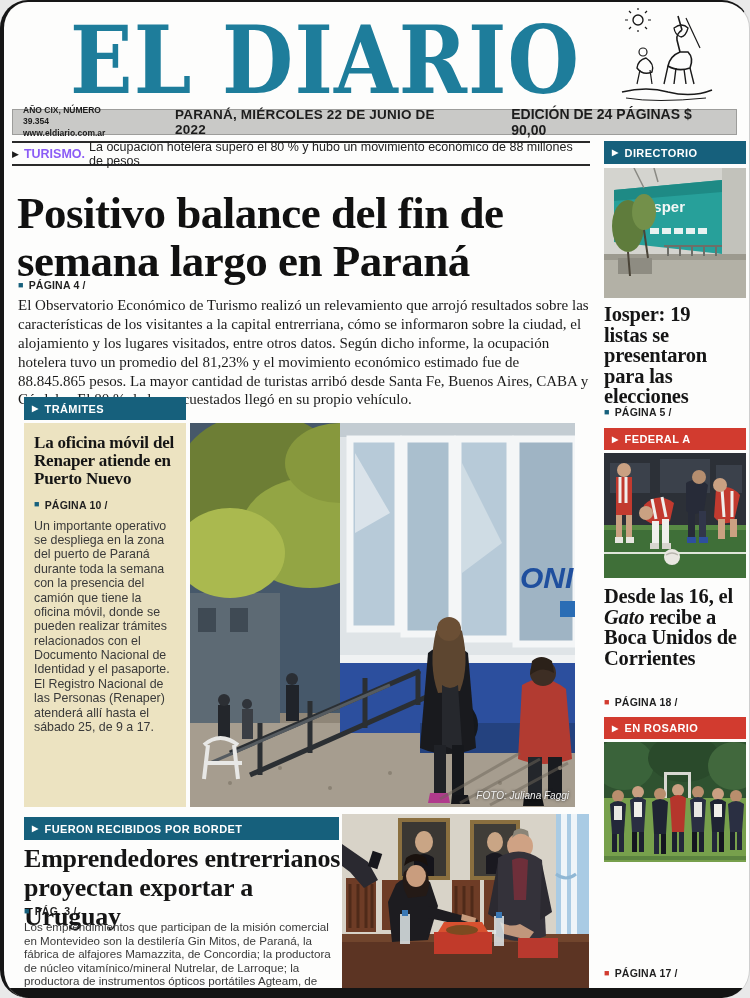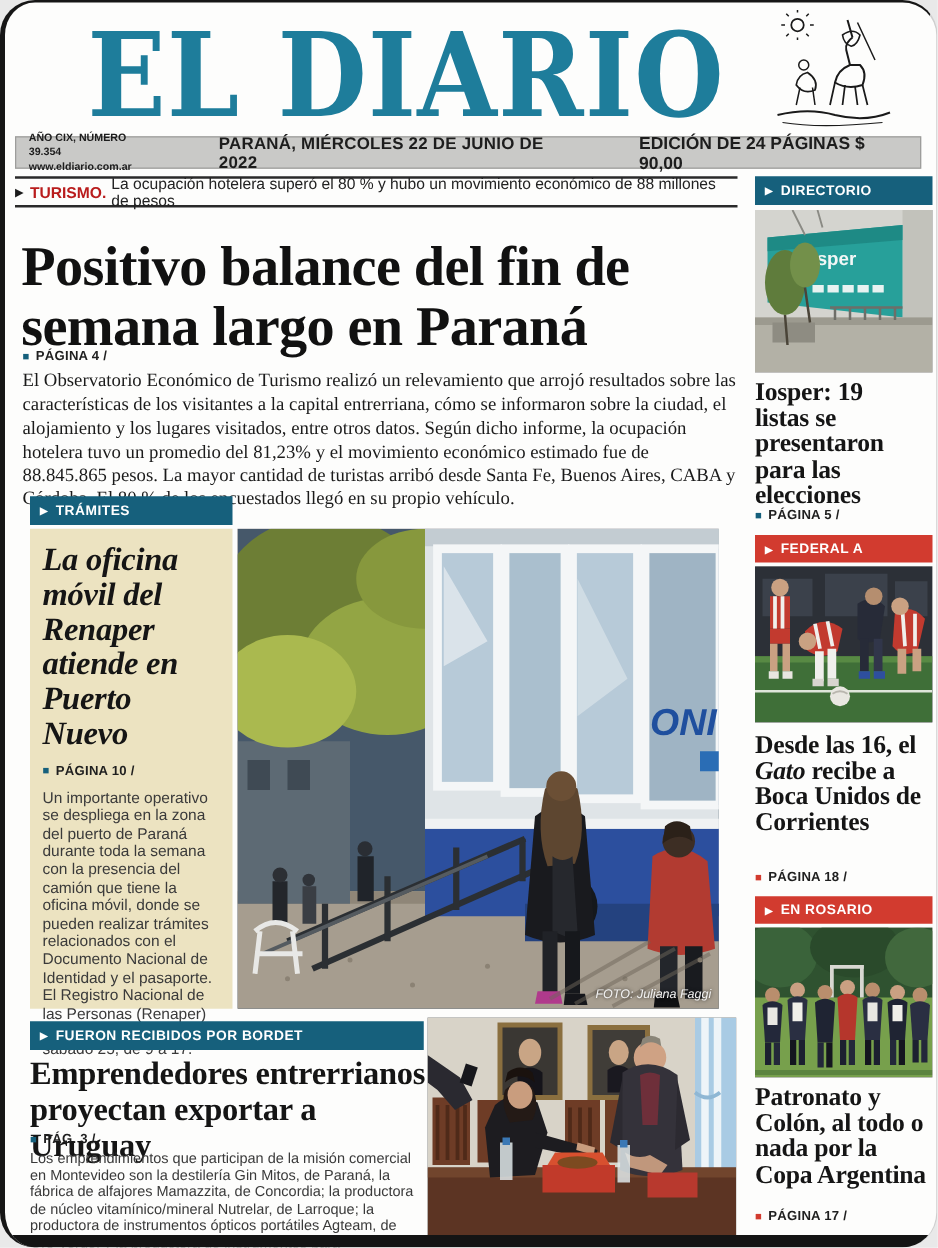--- a/index.html
+++ b/index.html
@@ -25,21 +25,21 @@
   }
   .issueinfo{font-size:8.5px;font-weight:bold;line-height:1.35;}
   .dateline{font-size:13.5px;font-weight:bold;letter-spacing:.2px;}
   .editioninfo{font-size:14px;font-weight:bold;text-align:left;}
   
   .topstrip{
     border-top:2px solid #2a2a2a;border-bottom:2px solid #2a2a2a;
     display:flex;align-items:center;font-size:12.5px;color:#222;box-sizing:border-box;
   }
   .topstrip .arrow{color:#1b1b1b;font-size:9px;margin-right:5px;}
-  .kicker{color:#b91c1c;font-weight:bold;margin-right:4px;}
+  .kicker{color:#8b5cf6;font-weight:bold;margin-right:4px;}
   
   .secbar{
     display:flex;align-items:center;color:#fff;font-weight:bold;
     font-size:11px;letter-spacing:.4px;padding:0 8px;box-sizing:border-box;
   }
   .secbar .arrow{font-size:8px;margin-right:6px;}
   .teal-bg{background:#16607c;}
   .red-bg{background:#d23b2f;}
   
   .mainhead{
@@ -114,21 +114,21 @@
     <span class="sq sq-teal">■</span>
     <span>PÁGINA 4 /</span>
   </div>
   <div class="abs leadbody" style="left:14px;top:294px;width:572px;">El Observatorio Económico de Turismo realizó un relevamiento que arrojó resultados sobre las características de los visitantes a la capital entrerriana, cómo se informaron sobre la ciudad, el alojamiento y los lugares visitados, entre otros datos. Según dicho informe, la ocupación hotelera tuvo un promedio del 81,23% y el movimiento económico estimado fue de 88.845.865 pesos. La mayor cantidad de turistas arribó desde Santa Fe, Buenos Aires, CABA y Córdoba. El 80 % de los encuestados llegó en su propio vehículo.</div>
 
   <div class="abs secbar teal-bg" style="left:20px;top:395px;width:162px;height:23px;">
     <span class="arrow">▶</span>
     <span>TRÁMITES</span>
   </div>
   <div class="abs beigebox" style="left:20px;top:421px;width:162px;height:384px;">
-    <div class="subhead" style="font-size:26px;line-height:1.07;font-style:italic;">La oficina móvil del Renaper atiende en Puerto Nuevo</div>
+    <div class="subhead" style="font-size:17px;line-height:1.07;">La oficina móvil del Renaper atiende en Puerto Nuevo</div>
     <div class="pageref" style="margin-top:10px;">
       <span class="sq sq-teal">■</span>
       <span>PÁGINA 10 /</span>
     </div>
     <div class="sansbody" style="margin-top:8px;font-size:12.4px;line-height:1.16;">Un importante operativo se despliega en la zona del puerto de Paraná durante toda la semana con la presencia del camión que tiene la oficina móvil, donde se pueden realizar trámites relacionados con el Documento Nacional de Identidad y el pasaporte. El Registro Nacional de las Personas (Renaper) atenderá allí hasta el sábado 25, de 9 a 17.</div>
   </div>
 
   <div class="abs photo" style="left:186px;top:421px;width:385px;height:384px;font-style:italic;">
     <svg width="399" height="384" viewBox="0 0 399 384">
       <rect width="399" height="384" fill="#46586a"></rect>
@@ -376,21 +376,20 @@
         <g transform="translate(124,46)">
             <circle cx="8" cy="8" r="6" fill="#b98e6d"></circle>
             <path d="M0 16 q8 -6 16 0 l-2 28 h-12z" fill="#2a2f42"></path>
             <rect x="2" y="44" width="5" height="18" fill="#1c2030"></rect>
             <rect x="9" y="44" width="5" height="18" fill="#23283a"></rect>
           </g>
       </g>
       <path d="M0 116 h142" stroke="#5c8440" stroke-width="4"></path>
     </svg>
   </div>
-  <div class="abs subhead" style="left:600px;top:866px;width:138px;font-size:20.5px;line-height:1.0;">Patronato y Colón, al todo o nada por la Copa Argentina</div>
   <div class="abs pageref" style="left:600px;top:965px;">
     <span class="sq sq-red">■</span>
     <span>PÁGINA 17 /</span>
   </div>
 
   <div class="abs secbar teal-bg" style="left:20px;top:815px;width:315px;height:23px;">
     <span class="arrow">▶</span>
     <span>FUERON RECIBIDOS POR BORDET</span>
   </div>
   <div class="abs subhead" style="left:20px;top:842px;width:320px;font-size:26px;line-height:1.12;">Emprendedores entrerrianos proyectan exportar a Uruguay</div>

